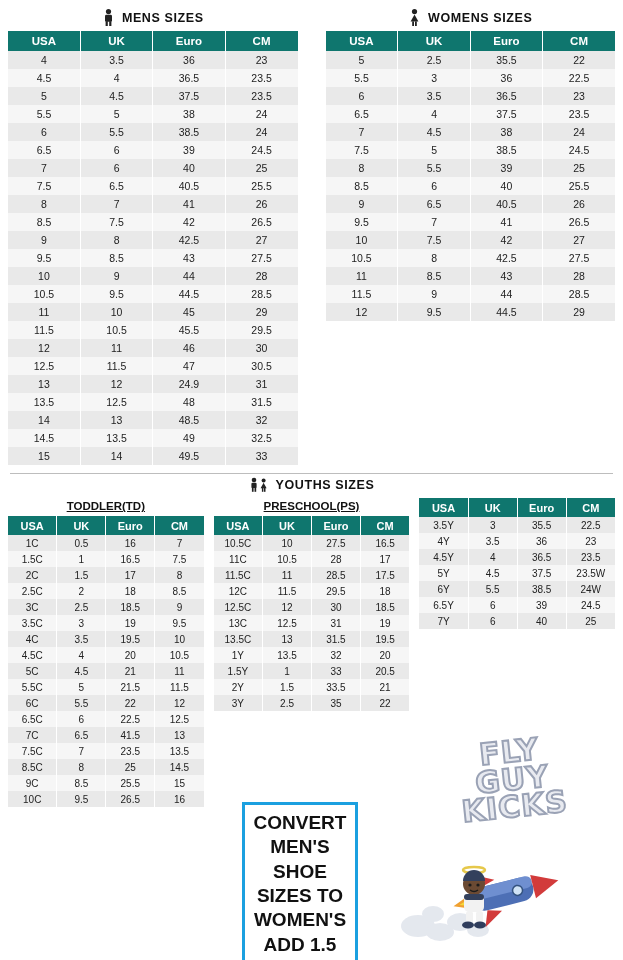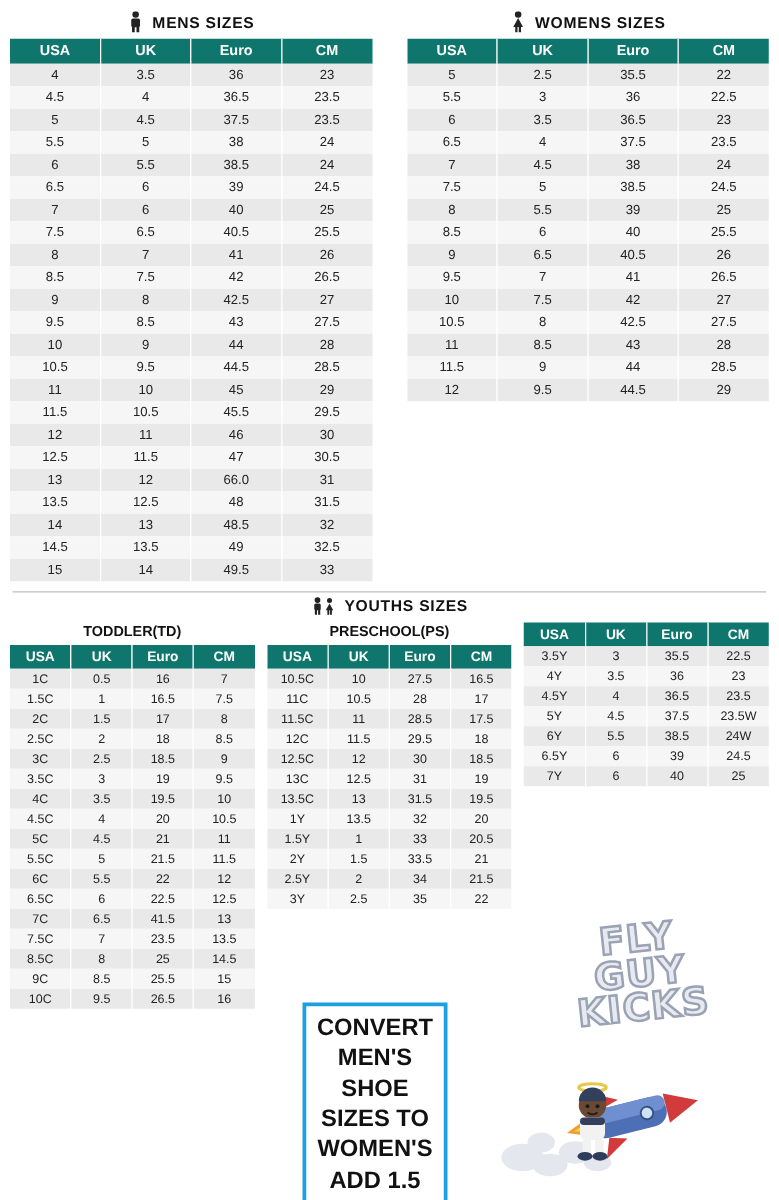--- a/index.html
+++ b/index.html
@@ -75,20 +75,21 @@
     gap: 10px;
     margin-top: 1px;
   }
   .youth-col { flex: 1; position: relative; }
   .youth-title {
     text-align: center;
     font-size: 11.5px;
     font-weight: bold;
     padding: 2px 0 4px 0;
     color: #111;
+    text-decoration: underline;
   }
   .youth-col table td { font-size: 10px; padding: 2.5px 0; }
   .youth-col table th { font-size: 11px; padding: 3.5px 0; }
 
   
   .callout {
     position: absolute;
     left: 242px;
     top: 802px;
     width: 116px;
@@ -267,21 +268,21 @@
             </tr>
             <tr>
               <td>12.5</td>
               <td>11.5</td>
               <td>47</td>
               <td>30.5</td>
             </tr>
             <tr>
               <td>13</td>
               <td>12</td>
-              <td>66.0</td>
+              <td>24.9</td>
               <td>31</td>
             </tr>
             <tr>
               <td>13.5</td>
               <td>12.5</td>
               <td>48</td>
               <td>31.5</td>
             </tr>
             <tr>
               <td>14</td>
@@ -626,26 +627,20 @@
               <td>33</td>
               <td>20.5</td>
             </tr>
             <tr>
               <td>2Y</td>
               <td>1.5</td>
               <td>33.5</td>
               <td>21</td>
             </tr>
             <tr>
-              <td>2.5Y</td>
-              <td>2</td>
-              <td>34</td>
-              <td>21.5</td>
-            </tr>
-            <tr>
               <td>3Y</td>
               <td>2.5</td>
               <td>35</td>
               <td>22</td>
             </tr>
           </tbody>
       </table>
     </div>
 
     <div class="youth-col">

